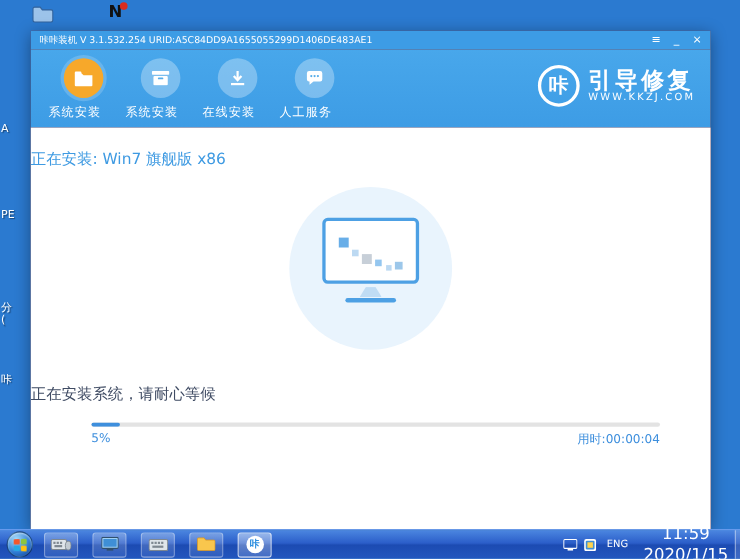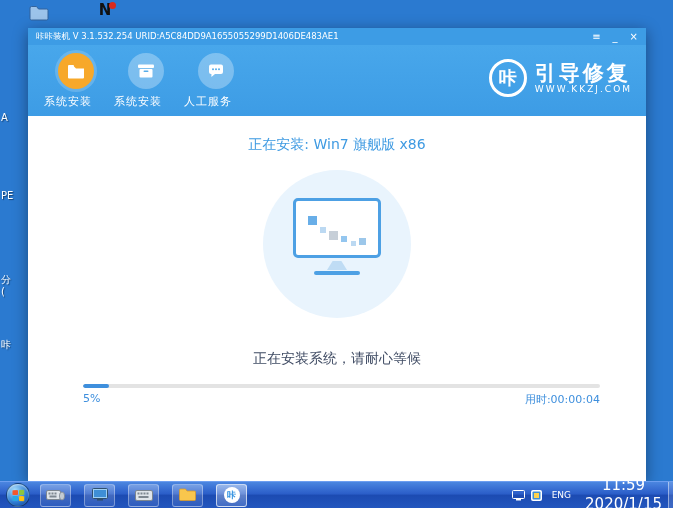--- a/index.html
+++ b/index.html
@@ -38,21 +38,21 @@
   .nav-item .lbl { font-size:11px; letter-spacing:1px; }
   .logo { margin-left:auto; display:flex; align-items:center; padding-top:6px; }
   .logo-badge { width:38px; height:38px; border:3px solid #fff; border-radius:50%;
     display:flex; align-items:center; justify-content:center;
     font-size:18px; font-weight:bold; color:#fff; }
   .logo-text { margin-left:8px; color:#fff; }
   .logo-brand { font-size:21px; font-weight:bold; letter-spacing:3px; line-height:1.05; }
   .logo-site { font-size:9px; letter-spacing:2px; }
 
   
-  .content { position:relative; height:365px; background:#fff; text-align:center; }
+  .content { position:relative; height:365px; background:#fff; }
   .install-title { padding-top:20px; font-size:14px; color:#3e9ae2; }
   .illus { position:relative; width:148px; height:148px; border-radius:50%;
     background:#e9f4fd; margin:16px auto 0; }
   .monitor { position:absolute; left:50%; top:28px; transform:translateX(-50%);
     width:88px; height:60px; background:#fff; border:3px solid #4da0e4; border-radius:5px; }
   .px { position:absolute; display:block; }
   .p1{left:12px;top:15px;width:9px;height:9px;background:#4da0e4;opacity:.85;}
   .p2{left:24px;top:26px;width:6px;height:6px;background:#bcd9f2;}
   .p3{left:33px;top:30px;width:9px;height:9px;background:#c7cfd8;}
   .p4{left:45px;top:35px;width:6px;height:6px;background:#4da0e4;opacity:.6;}
@@ -146,20 +146,30 @@
         <svg width="16" height="14" viewBox="0 0 16 14">
             <rect x="0" y="0.5" width="16" height="3.5" rx="1" fill="#fff"></rect>
             <rect x="1.5" y="5" width="13" height="8.5" rx="1" fill="#fff"></rect>
             <rect x="5.5" y="6.5" width="5" height="1.6" rx="0.8" fill="#57ade9"></rect>
           </svg>
       </div>
       <div class="lbl">系统安装</div>
     </div>
     <div class="nav-item">
       <div class="circ">
+        <svg width="14" height="14" viewBox="0 0 14 14">
+            <path d="M7 0.5 v7" stroke="#fff" stroke-width="2"></path>
+            <path d="M3.5 5 L7 8.8 L10.5 5" stroke="#fff" stroke-width="2" fill="none"></path>
+            <path d="M1 12.5 h12" stroke="#fff" stroke-width="2"></path>
+          </svg>
+      </div>
+      <div class="lbl">在线安装</div>
+    </div>
+    <div class="nav-item">
+      <div class="circ">
         <svg width="16" height="14" viewBox="0 0 16 14">
             <path d="M1 2.5 A2 2 0 0 1 3 0.5 h10 a2 2 0 0 1 2 2 v5.5 a2 2 0 0 1 -2 2 h-6 l-3.6 3 v-3 H3 a2 2 0 0 1 -2 -2 z" fill="#fff"></path>
             <circle cx="5" cy="5.2" r="1" fill="#57ade9"></circle>
             <circle cx="8" cy="5.2" r="1" fill="#57ade9"></circle>
             <circle cx="11" cy="5.2" r="1" fill="#57ade9"></circle>
           </svg>
       </div>
       <div class="lbl">人工服务</div>
     </div>
 

